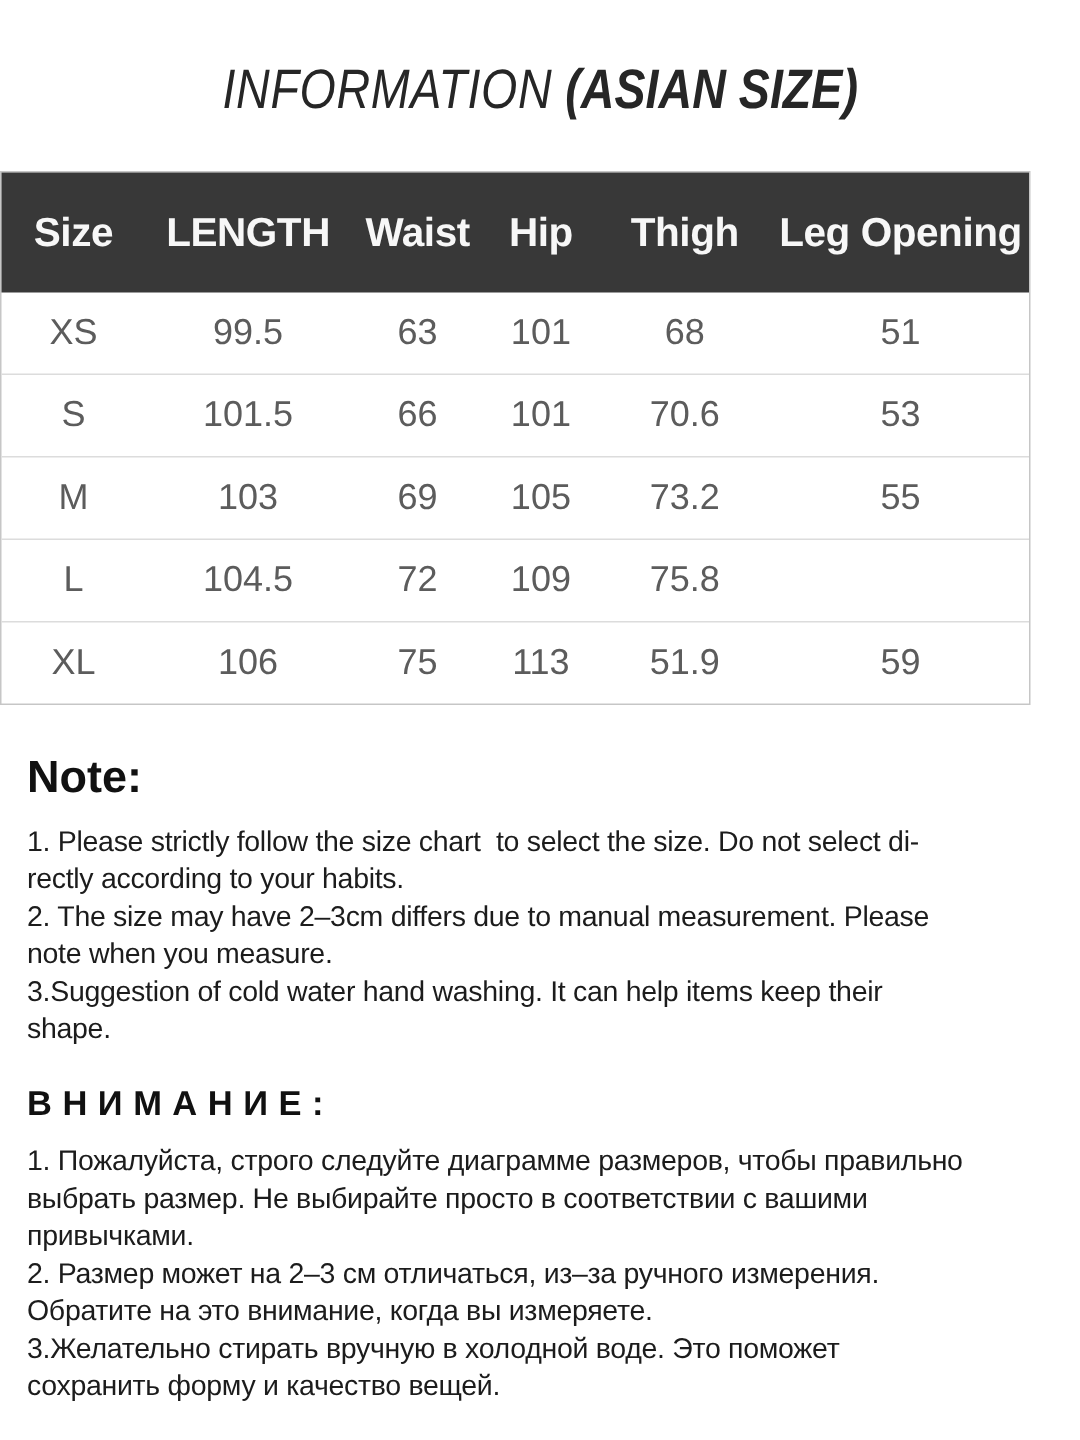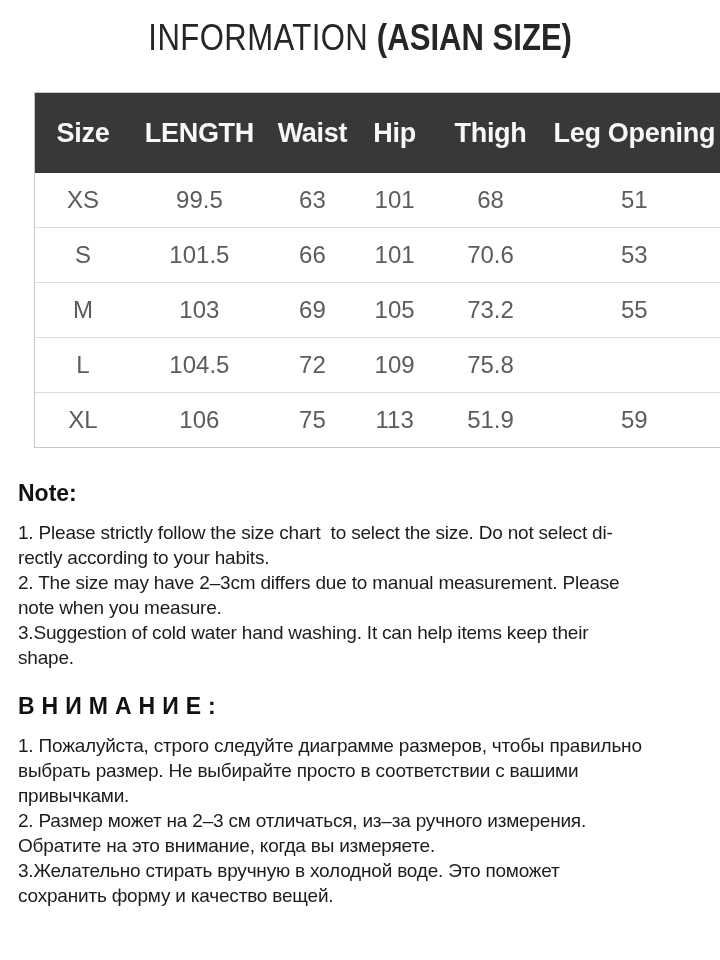--- a/index.html
+++ b/index.html
@@ -7,34 +7,35 @@
     width:720px; height:960px;
     background:#ffffff;
     font-family:"Liberation Sans", sans-serif;
     color:#1c1c1c;
     overflow:hidden;
   }
   .page { position:relative; width:720px; height:960px; }
 
   
   .title {
-    margin-top:18px;
+    margin-top:40px;
     text-align:center;
     font-size:37px;
     line-height:40px;
     color:#262626;
     white-space:nowrap;
+    font-style:italic;
   }
   .title-inner { display:inline-block; transform:scaleX(0.84); transform-origin:center; }
   .t-light { font-weight:400; letter-spacing:0.5px; }
   .t-bold  { font-weight:800; letter-spacing:0px; }
 
   
   .table {
-    margin:34px 15px 0 34px;
+    margin:34px 15px 0 0;
     width:687px;
     border:1px solid #c6c6c6;
     box-sizing:border-box;
     background:#ffffff;
   }
   .thead {
     display:flex;
     align-items:center;
     height:80px;
     background:var(--header-bg,#383838);
@@ -51,21 +52,21 @@
     align-items:center;
     height:54px;
     font-size:24px;
     color:var(--row-text,#5c5c5c);
   }
   .tr + .tr { border-top:1px solid #dcdcdc; }
 
   
   .note-heading {
     margin:32px 18px 0 18px;
-    font-size:23px;
+    font-size:30px;
     font-weight:700;
     color:#111111;
   }
   .para {
     margin:13px 16px 0 18px;
     font-size:19px;
     line-height:25px;
     letter-spacing:-0.2px;
     color:#1c1c1c;
     white-space:pre;

